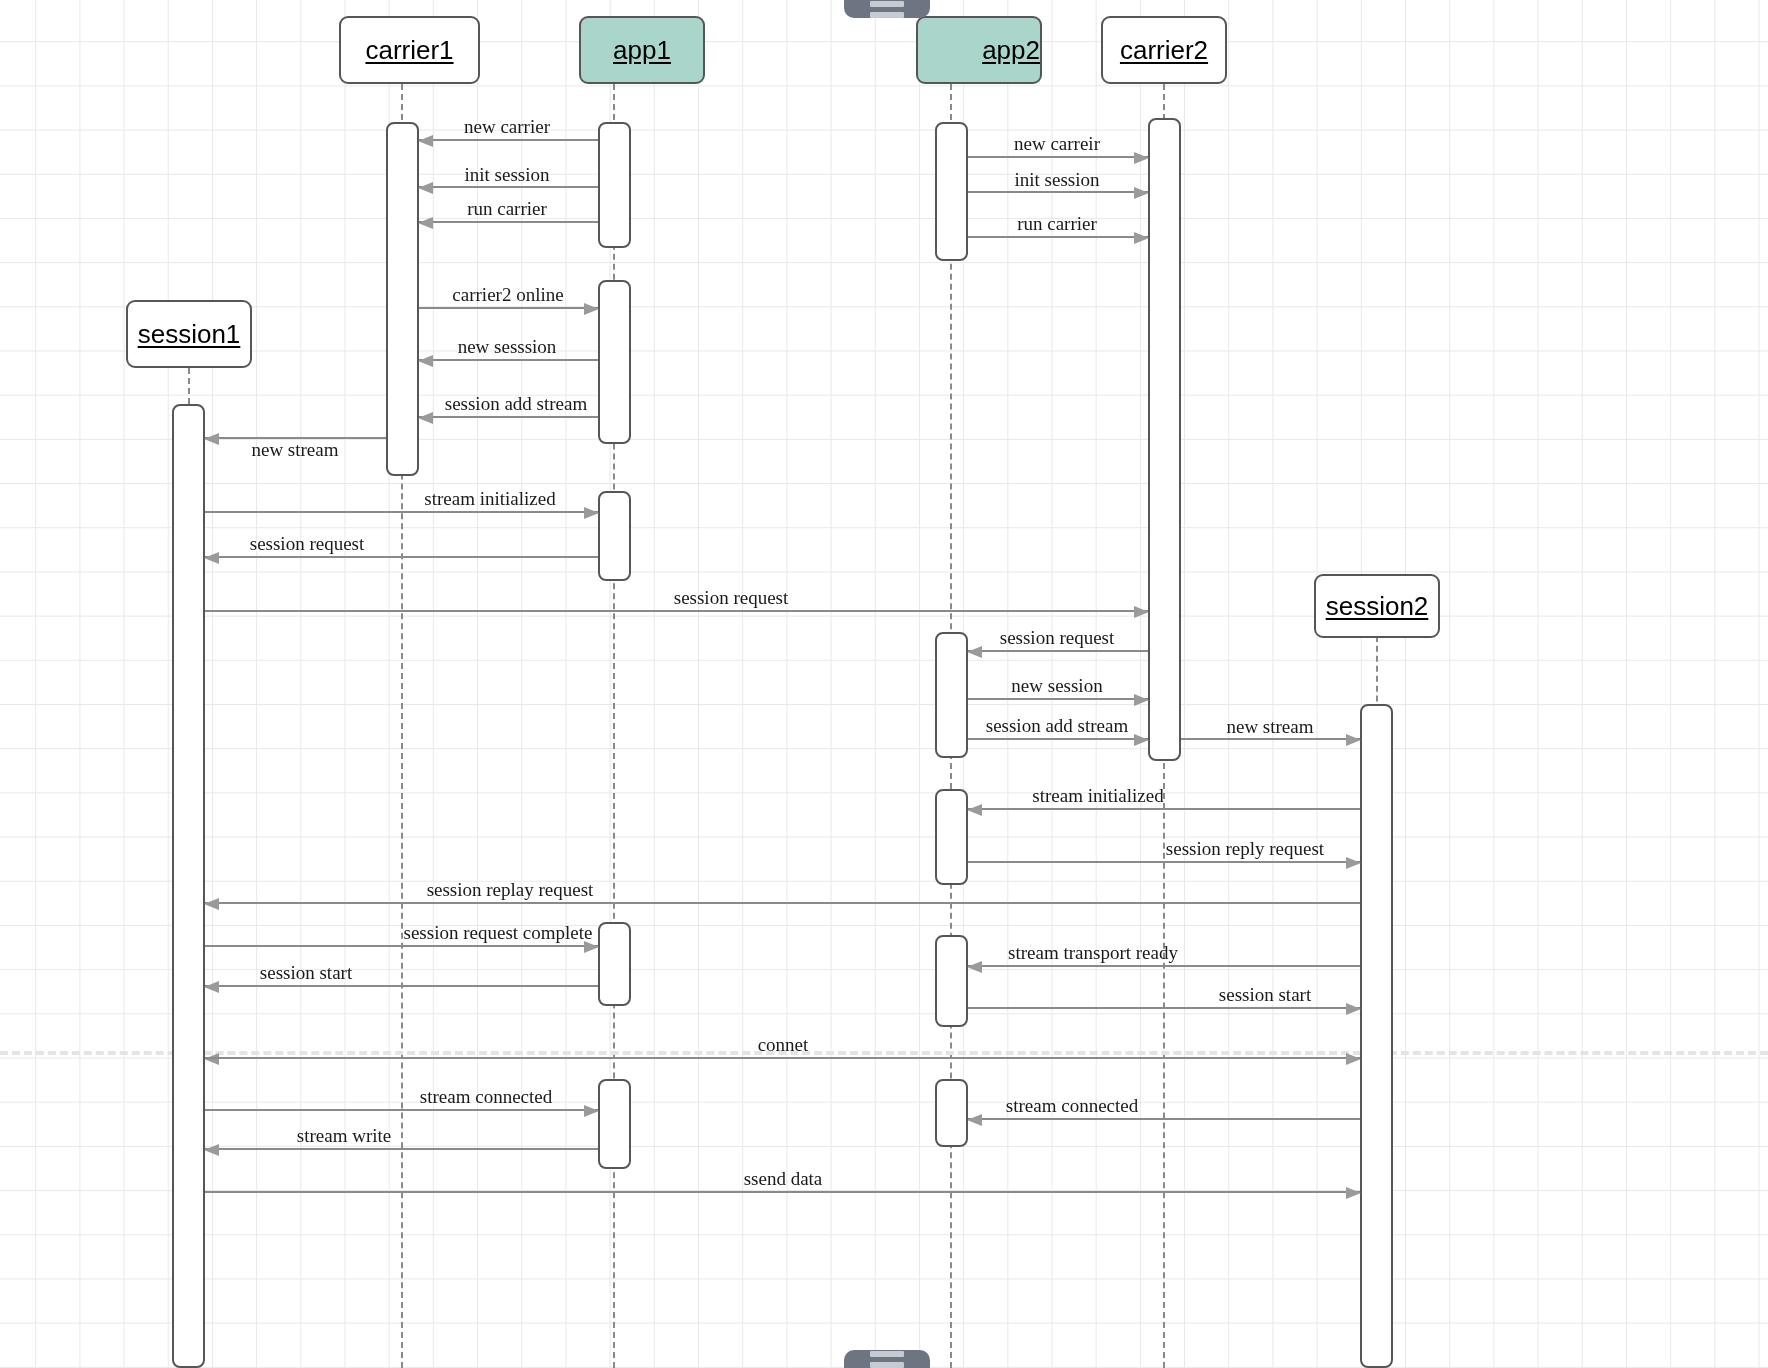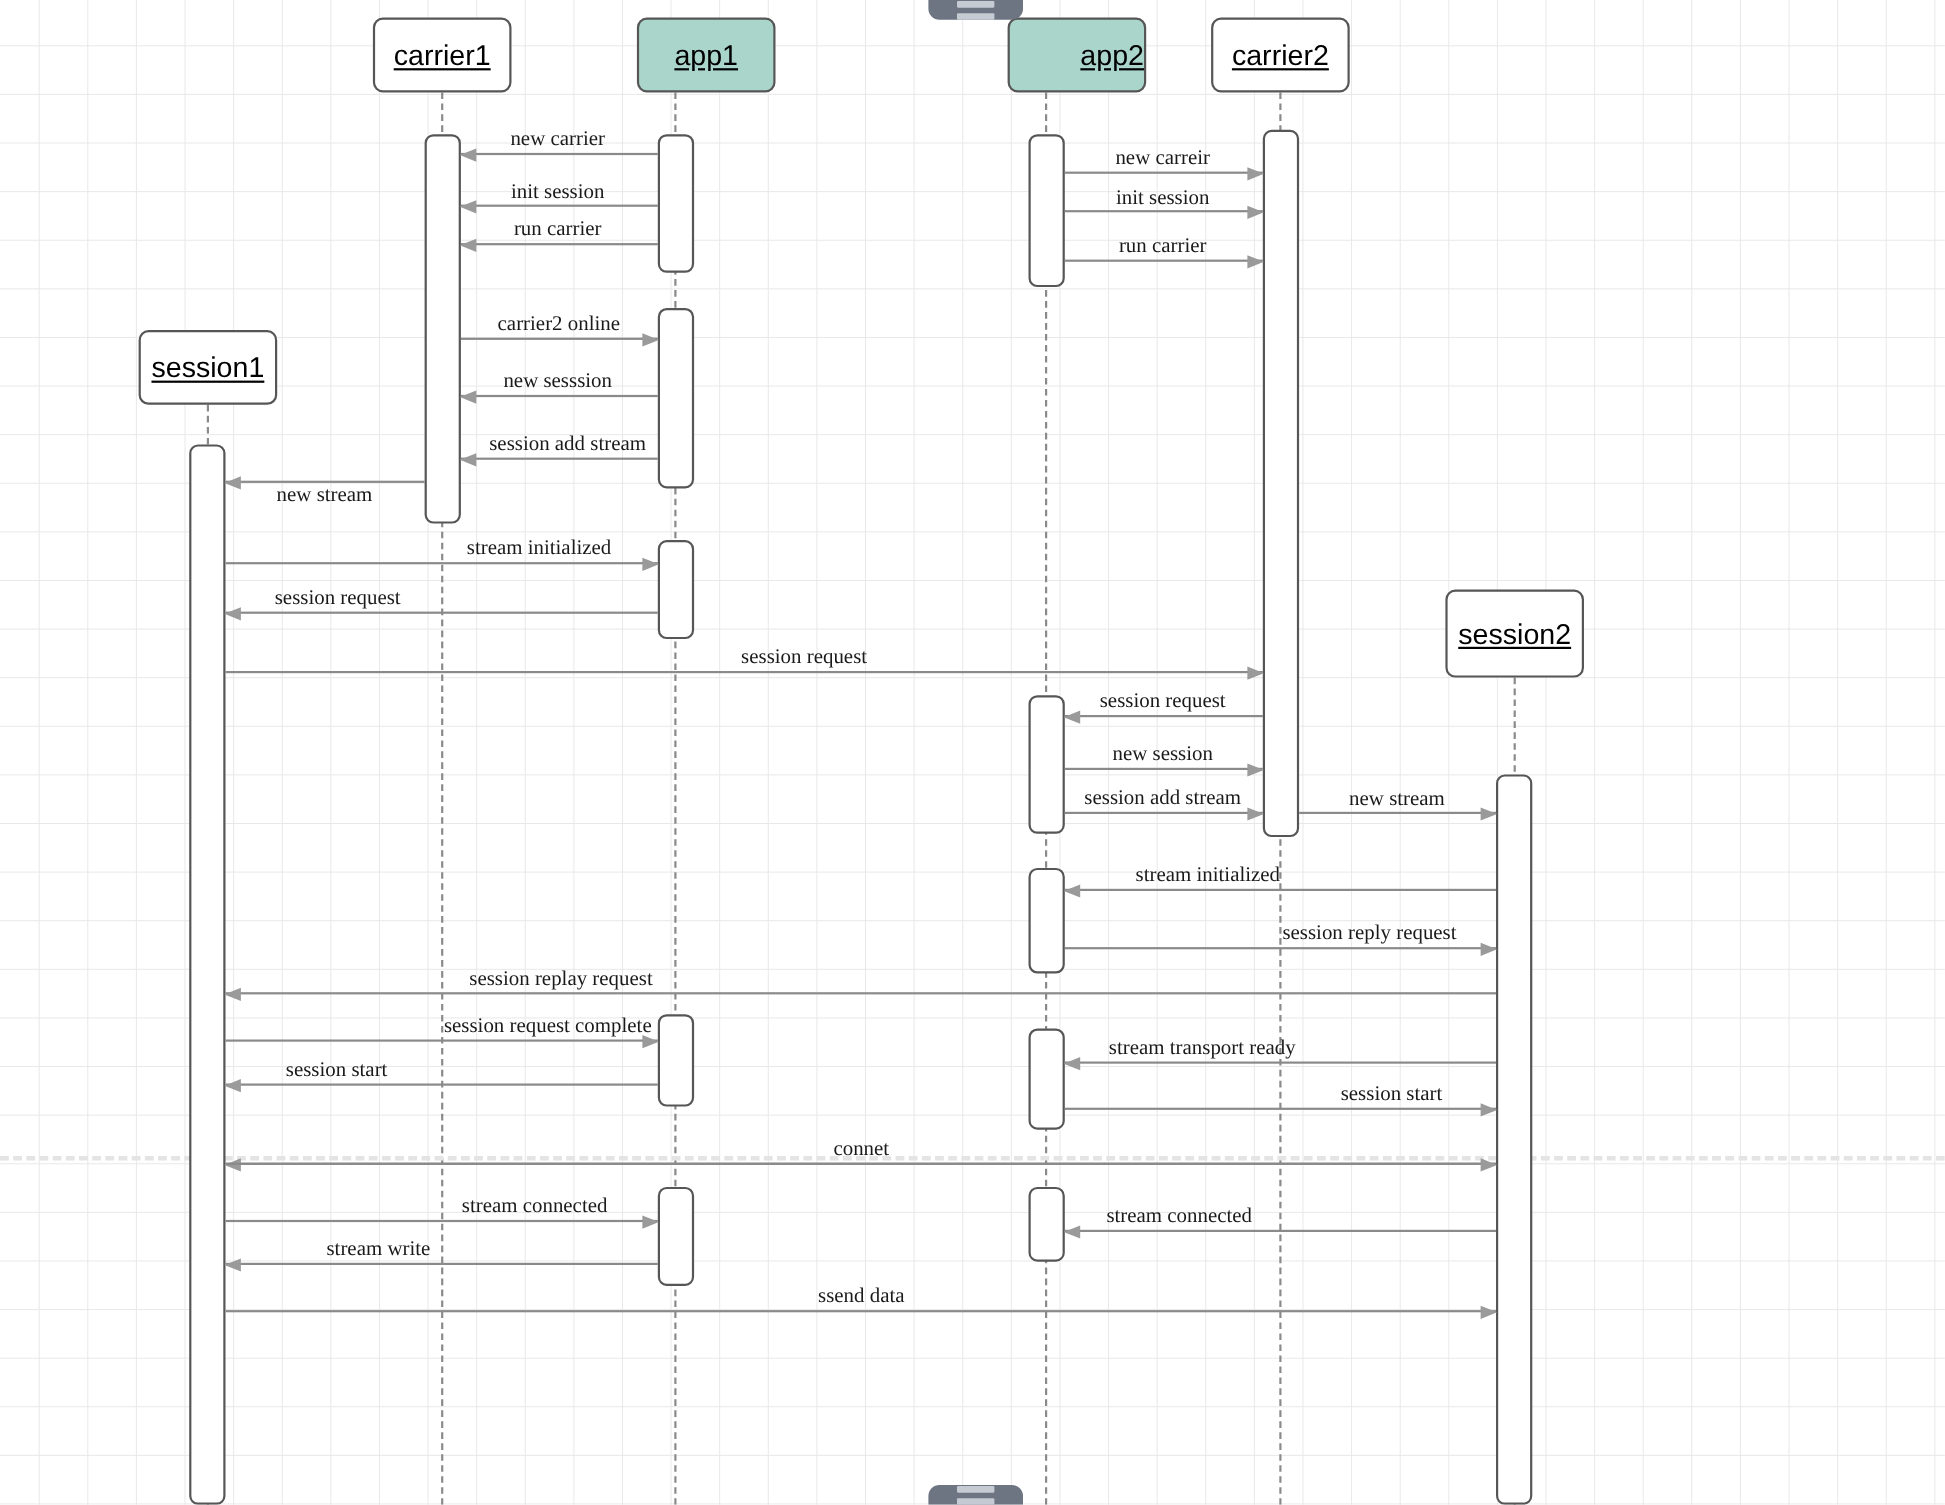--- a/index.html
+++ b/index.html
@@ -283,33 +283,33 @@
       <div class="msglabel" style="left: 344px; top: 1125px;">stream write</div>
       <div class="msg" style="left: 205px; top: 1191px; width: 1155px;">
         <div class="arrowhead right"></div>
       </div>
       <div class="msglabel" style="left: 783px; top: 1168px;">ssend data</div>
     </div>
   <div id="participants">
       <div class="participant" style="left: 126px; top: 300px; width: 126px; height: 68px;">
         <span class="plabel">session1</span>
       </div>
-      <div class="participant" style="left: 339px; top: 16px; width: 126px; height: 68px;">
+      <div class="participant" style="left: 339px; top: 16px; width: 141px; height: 68px;">
         <span class="plabel">carrier1</span>
       </div>
       <div class="participant accent" style="left: 551px; top: 16px; width: 126px; height: 68px;">
         <span class="plabel">app1</span>
       </div>
       <div class="participant accent" style="left: 888px; top: 16px; width: 126px; height: 68px; justify-content: flex-end;">
         <span class="plabel">app2</span>
       </div>
       <div class="participant" style="left: 1101px; top: 16px; width: 126px; height: 68px; text-align: right;">
         <span class="plabel">carrier2</span>
       </div>
-      <div class="participant" style="left: 1314px; top: 536px; width: 126px; height: 80px;">
+      <div class="participant" style="left: 1314px; top: 574px; width: 126px; height: 64px;">
         <span class="plabel">session2</span>
       </div>
     </div>
   <div id="handles">
       <div class="handle top" style="left: 844px; top: 0px; width: 86px; height: 18px;">
         <div class="bar"></div>
         <div class="bar"></div>
       </div>
       <div class="handle bottom" style="left: 844px; top: 1350px; width: 86px; height: 18px;">
         <div class="bar"></div>

